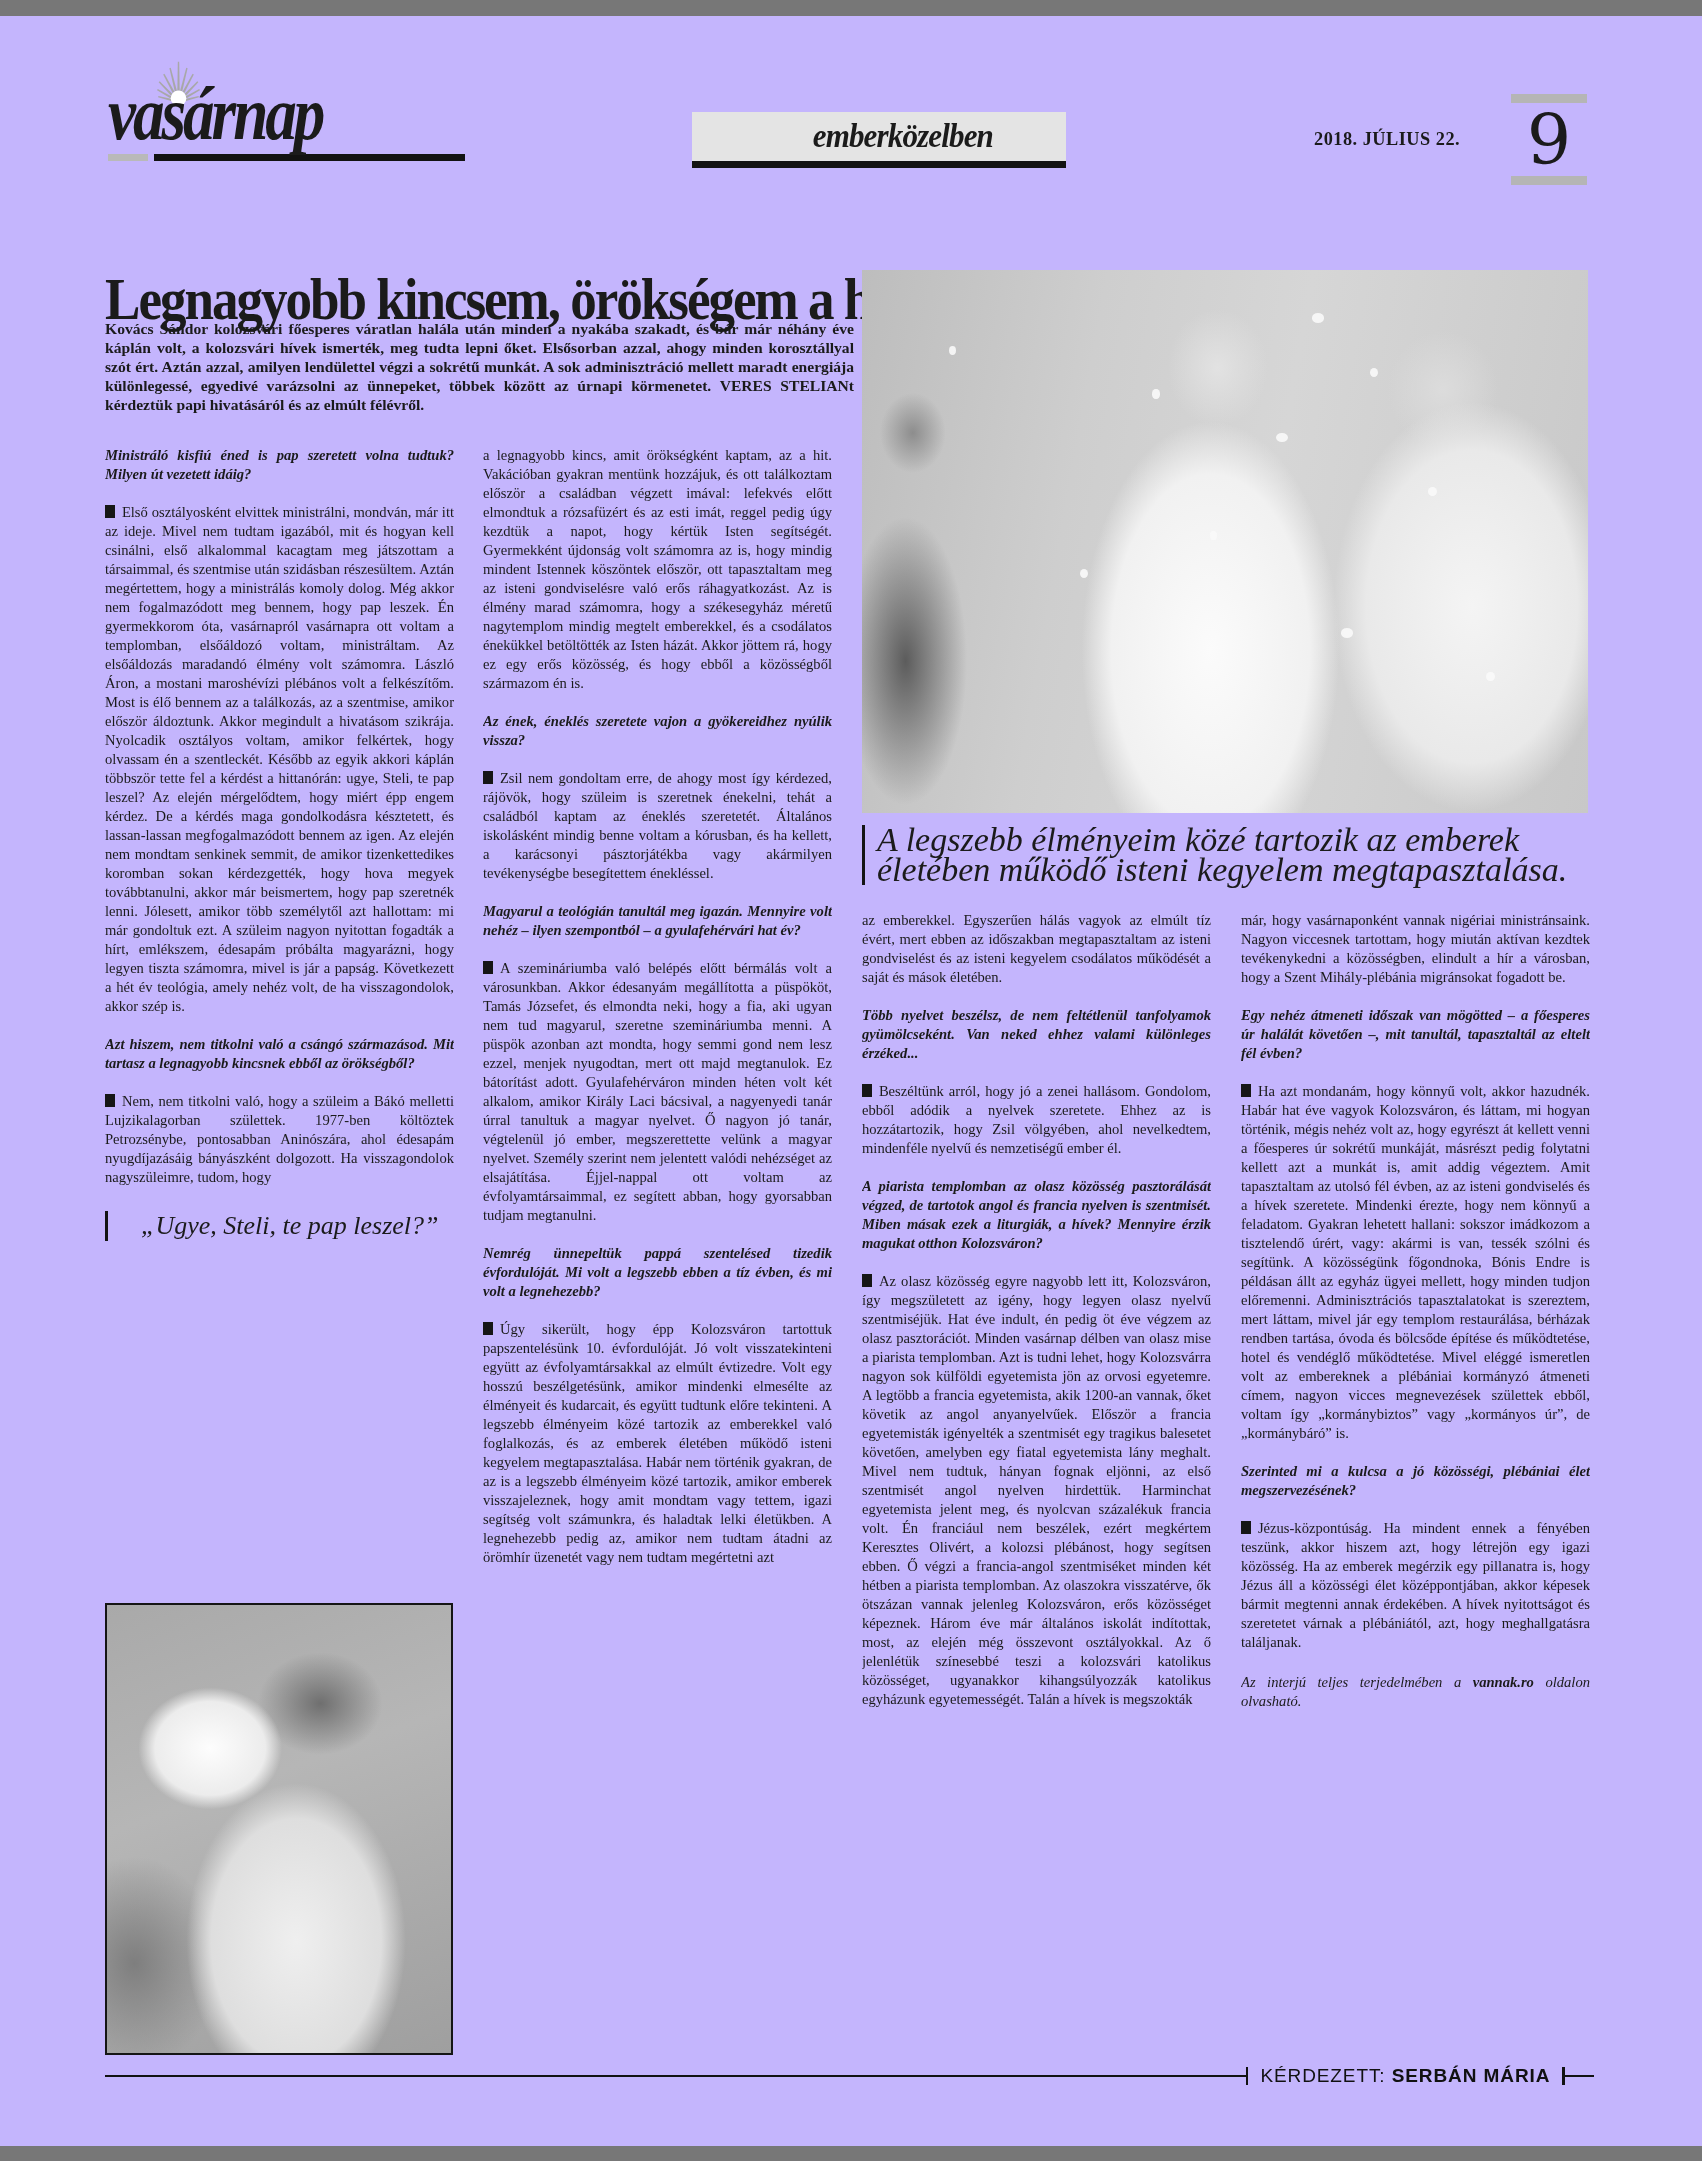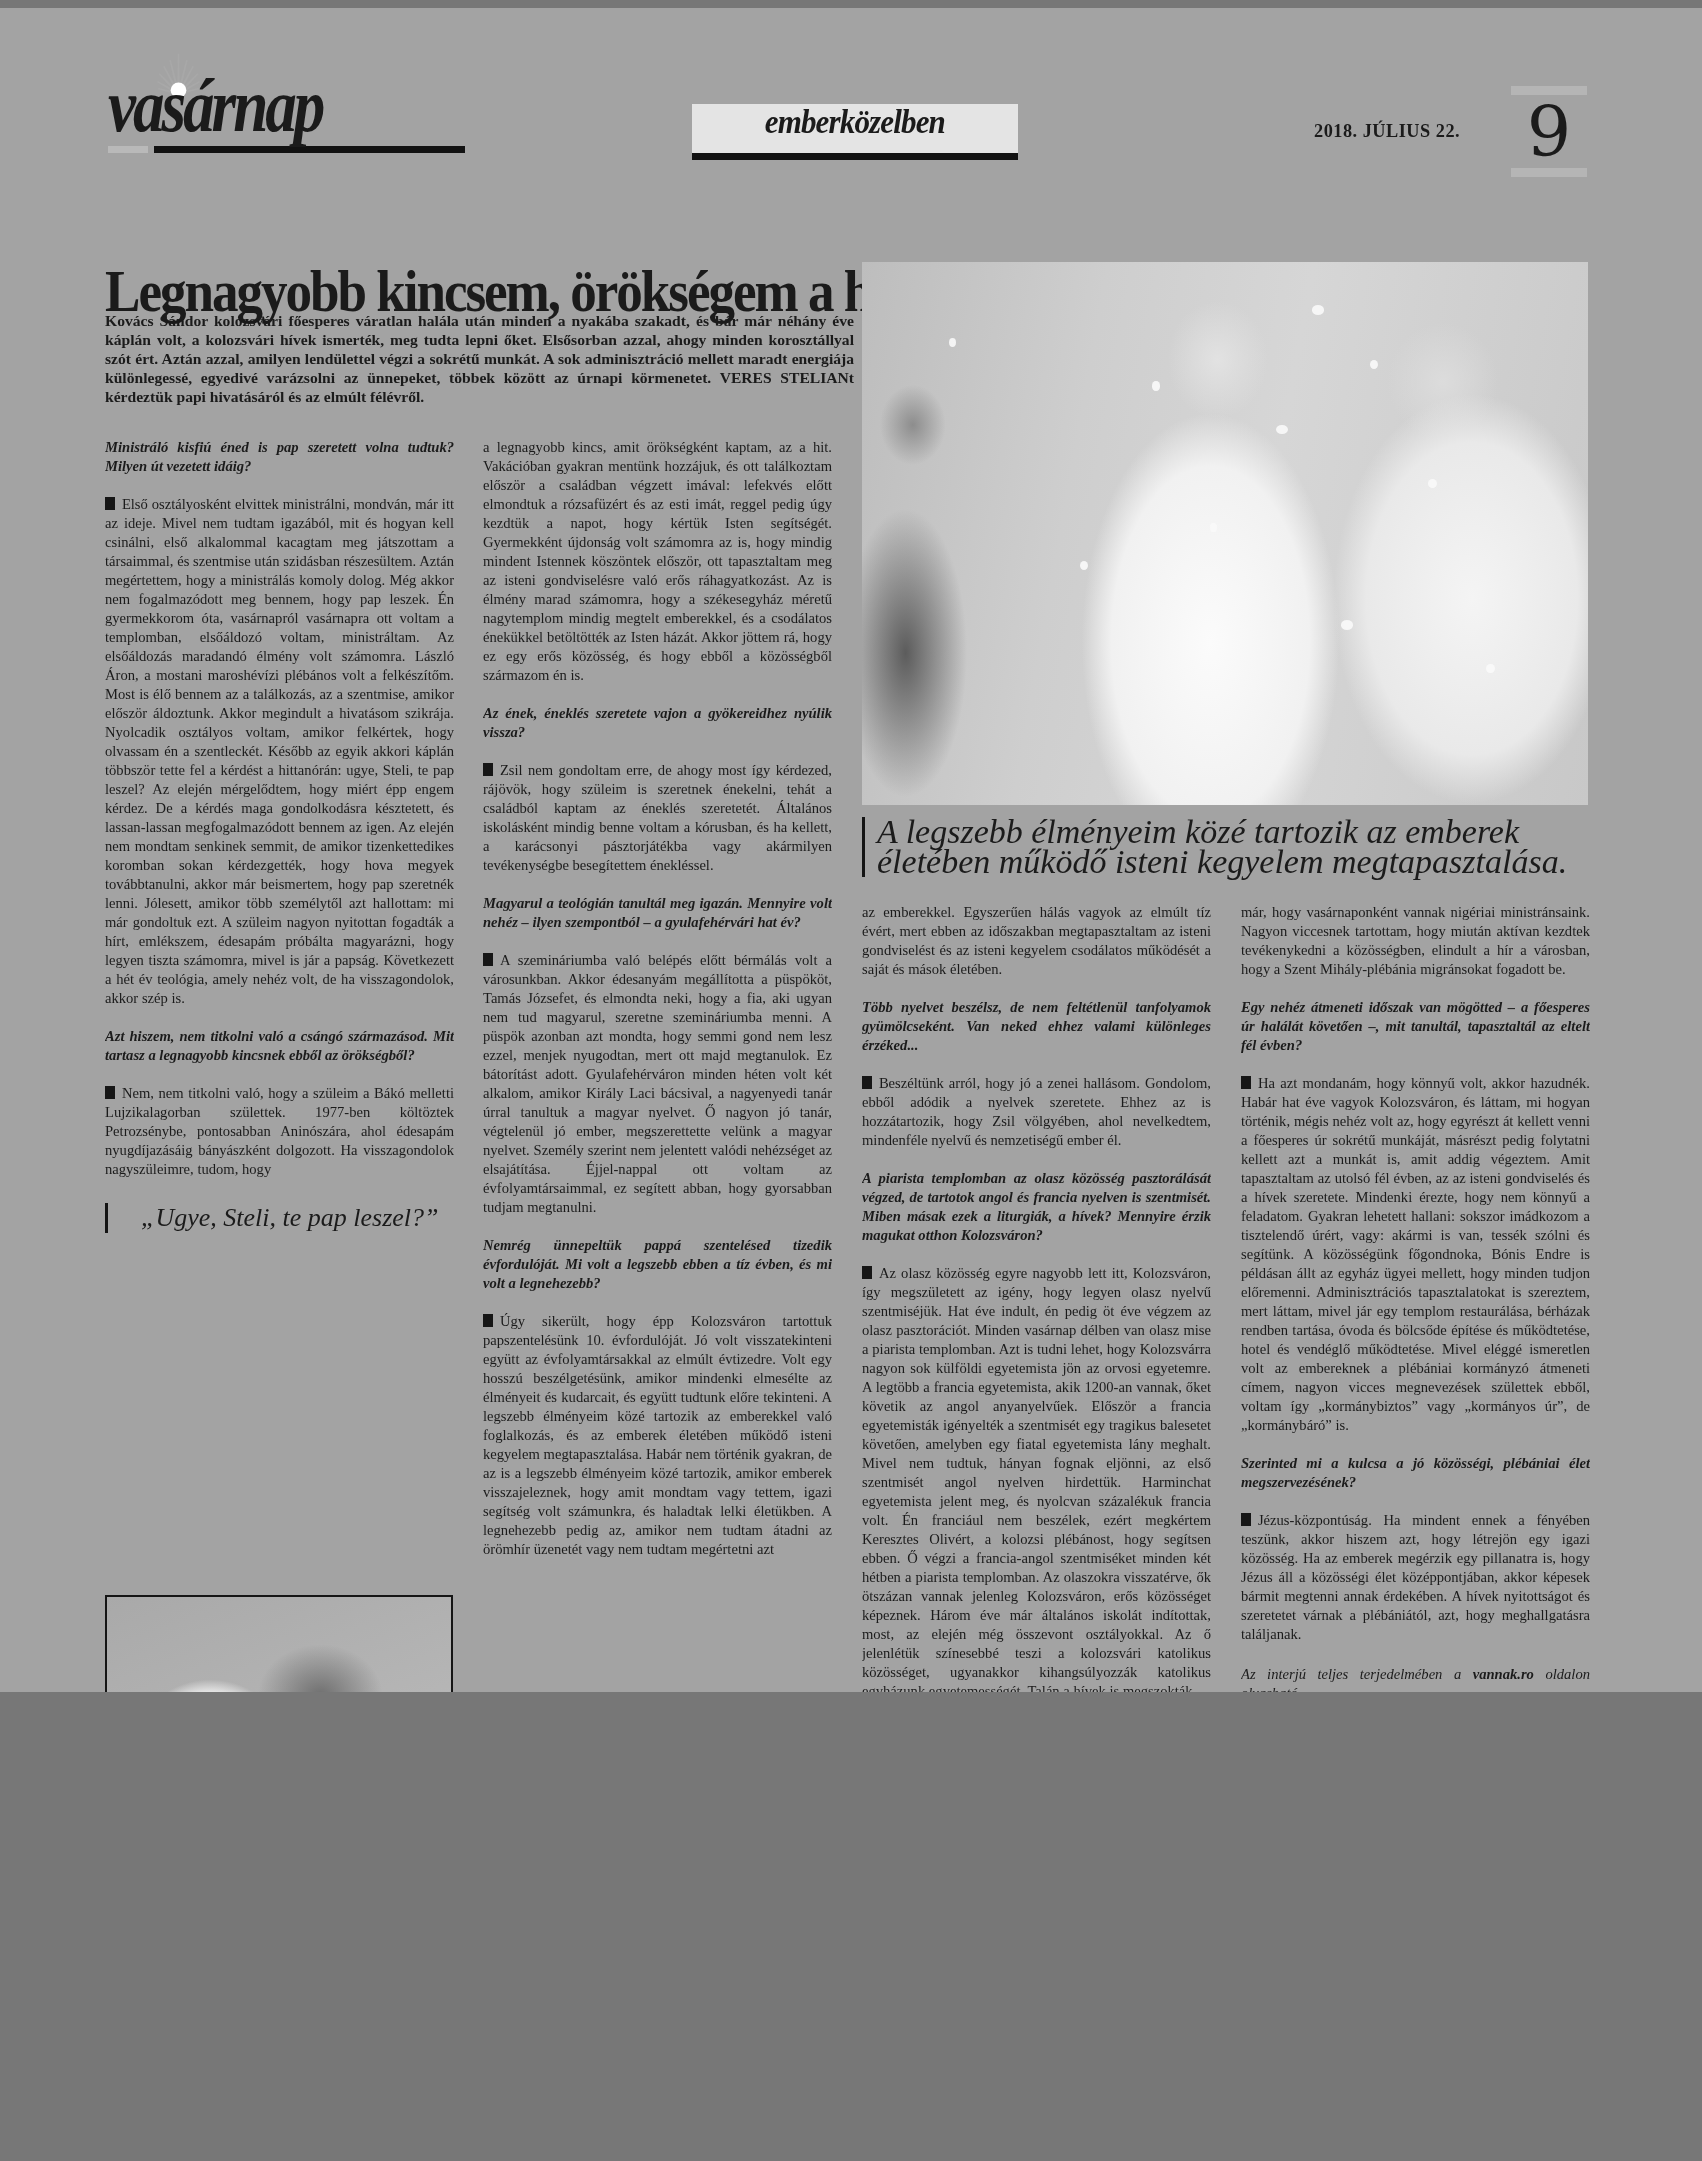--- a/index.html
+++ b/index.html
@@ -1,31 +1,31 @@
 <!DOCTYPE html>
 <html lang="hu" style="font-size:7.3px"><head>
 <meta charset="utf-8">
 <style>
   html,body{margin:0;padding:0;background:#777;}
-  .page{position:relative;width:1702px;height:1684px;background:#a3a3a3;
-        font-family:"Liberation Serif",serif;color:#1b1b1b;overflow:hidden;margin:8px auto;}
+  .page{position:relative;width:1702px;height:2130px;background:#c4b5fd;
+        font-family:"Liberation Serif",serif;color:#1b1b1b;overflow:hidden;margin:16px auto;}
 
   
   .logo-wrap{position:absolute;left:108px;top:59px;width:375px;}
   .logo-text{position:relative;display:inline-block;font-style:italic;font-weight:bold;
              font-size:77px;line-height:77px;letter-spacing:-3.7px;
              transform:scaleX(.82);transform-origin:0 0;z-index:2;}
   .sunburst{position:absolute;left:26.5px;top:-28px;width:87px;height:59px;z-index:1;}
   .logo-rule{display:flex;gap:6.4px;margin-top:1.8px;align-items:center;}
   .logo-rule .gray{width:40px;height:6.9px;background:#b9b9b9;}
   .logo-rule .black{width:311px;height:6.9px;background:#121212;}
 
   .section-box{position:absolute;left:692px;top:96px;width:326px;height:49px;
                background:#e4e4e4;border-bottom:7.3px solid #121212;
-               display:flex;justify-content:center;}
+               display:flex;align-items:center;justify-content:center;padding-left:48px;}
   .section-box span{font-style:italic;font-weight:bold;font-size:33px;letter-spacing:-0.9px;
                     transform:scaleX(.94);}
   .date{position:absolute;left:1314px;top:113px;font-weight:bold;font-size:18.3px;letter-spacing:0.5px;text-align:center;}
   .pageno{position:absolute;left:1508px;top:78px;width:82px;text-align:center;}
   .pageno .bar{width:76px;height:9.2px;background:#b5b5b5;margin:0 auto;}
   .pageno .num{font-family:"DejaVu Serif",serif;font-size:70px;line-height:69px;padding:2.7px 0 0.9px;}
 
   
   .headline{position:absolute;left:105px;top:214px;width:943px;
             font-weight:bold;font-size:60px;line-height:59px;letter-spacing:-2.3px;

